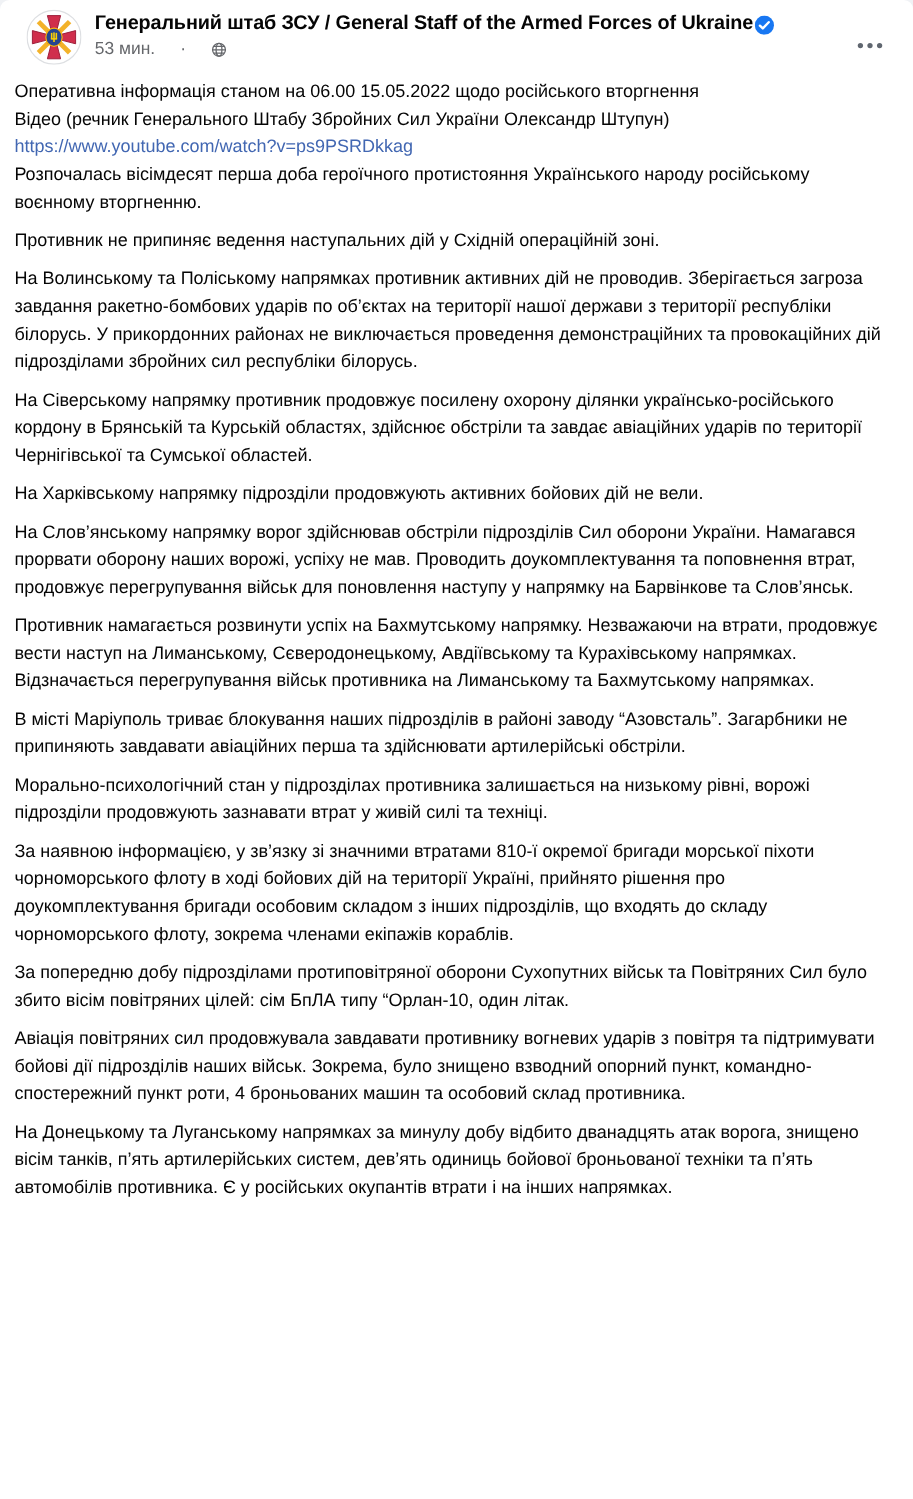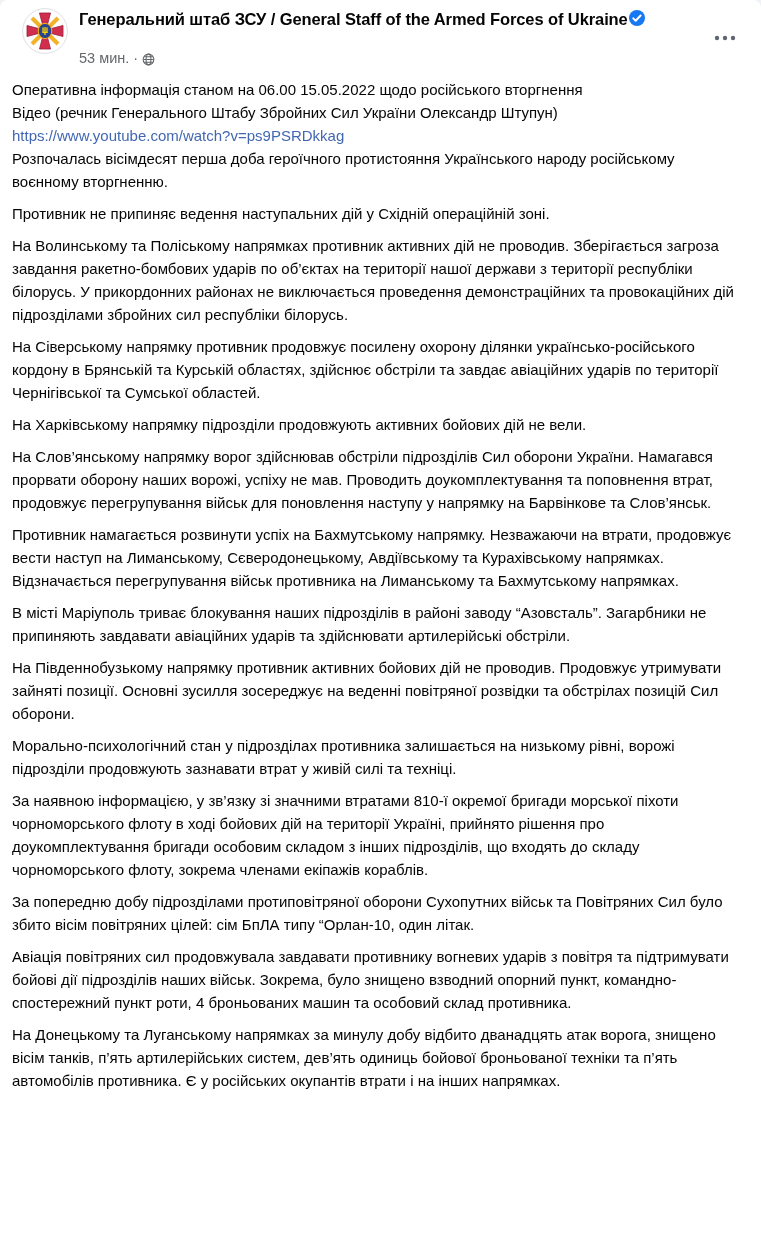--- a/index.html
+++ b/index.html
@@ -20,29 +20,29 @@
   .post-card{
     width:761px;min-height:1249px;background:var(--card);
     border-radius:8px 8px 0 0;box-sizing:border-box;
   }
   .post-header{
     display:flex;align-items:flex-start;
     padding:8px 16px 0 22px;position:relative;
   }
   .avatar-wrap{width:46px;height:46px;flex:0 0 46px;cursor:pointer;}
   .header-text{margin-left:11px;padding-top:1px;flex:1 1 auto;min-width:0;}
-  .page-name-row{display:flex;align-items:flex-start;gap:1px;}
+  .page-name-row{display:flex;align-items:flex-end;gap:1px;}
   .page-name{
     font-size:16.5px;font-weight:bold;color:var(--text);
     line-height:20px;letter-spacing:-0.1px;cursor:pointer;
   }
   .verified{width:16px;height:16px;flex:0 0 16px;margin-top:1px;}
   .meta-row{
-    display:flex;align-items:center;gap:4px;
-    margin-top:20px;color:var(--muted);font-size:14.5px;line-height:18px;
+    display:flex;align-items:center;gap:21px;
+    margin-top:3px;color:var(--muted);font-size:14.5px;line-height:18px;
   }
   .meta-row .ts{cursor:pointer;}
   .globe{width:13px;height:13px;display:inline-block;}
   .menu-btn{
     position:absolute;top:24px;right:20px;width:32px;height:24px;
     display:flex;align-items:center;justify-content:center;
     border:none;background:transparent;cursor:pointer;border-radius:50%;
   }
   .post-body{
     padding:11px 16px 14px 12px;
@@ -122,22 +122,21 @@
   </div>
 
   <div class="post-body">
       <div class="para"><span>Оперативна інформація станом на 06.00 15.05.2022 щодо російського вторгнення</span><br><span>Відео (речник Генерального Штабу Збройних Сил України Олександр Штупун)</span><br><a class="post-link">https://www.youtube.com/watch?v=ps9PSRDkkag</a><br><span>Розпочалась вісімдесят перша доба героїчного протистояння Українського народу російському воєнному вторгненню.</span></div>
       <div class="para"><span>Противник не припиняє ведення наступальних дій у Східній операційній зоні.</span></div>
       <div class="para"><span>На Волинському та Поліському напрямках противник активних дій не проводив. Зберігається загроза завдання ракетно-бомбових ударів по об’єктах на території нашої держави з території республіки білорусь. У прикордонних районах не виключається проведення демонстраційних та провокаційних дій підрозділами збройних сил республіки білорусь.</span></div>
       <div class="para"><span>На Сіверському напрямку противник продовжує посилену охорону ділянки українсько-російського кордону в Брянській та Курській областях, здійснює обстріли та завдає авіаційних ударів по території Чернігівської та Сумської областей.</span></div>
       <div class="para"><span>На Харківському напрямку підрозділи продовжують активних бойових дій не вели.</span></div>
       <div class="para"><span>На Слов’янському напрямку ворог здійснював обстріли підрозділів Сил оборони України. Намагався прорвати оборону наших ворожі, успіху не мав. Проводить доукомплектування та поповнення втрат, продовжує перегрупування військ для поновлення наступу у напрямку на Барвінкове та Слов’янськ.</span></div>
       <div class="para"><span>Противник намагається розвинути успіх на Бахмутському напрямку. Незважаючи на втрати, продовжує вести наступ на Лиманському, Сєверодонецькому, Авдіївському та Курахівському напрямках. Відзначається перегрупування військ противника на Лиманському та Бахмутському напрямках.</span></div>
-      <div class="para"><span>В місті Маріуполь триває блокування наших підрозділів в районі заводу “Азовсталь”. Загарбники не припиняють завдавати авіаційних ударів та здійснювати артилерійські обстріли.</span></div>
-      <div class="para"><span>На Південнобузькому напрямку противник активних бойових дій не проводив. Продовжує утримувати зайняті позиції. Основні зусилля зосереджує на веденні повітряної розвідки та обстрілах позицій Сил оборони.</span></div>
+      <div class="para"><span>В місті Маріуполь триває блокування наших підрозділів в районі заводу “Азовсталь”. Загарбники не припиняють завдавати авіаційних перша та здійснювати артилерійські обстріли.</span></div>
       <div class="para"><span>Морально-психологічний стан у підрозділах противника залишається на низькому рівні, ворожі підрозділи продовжують зазнавати втрат у живій силі та техніці.</span></div>
       <div class="para"><span>За наявною інформацією, у зв’язку зі значними втратами 810-ї окремої бригади морської піхоти чорноморського флоту в ході бойових дій на території Україні, прийнято рішення про доукомплектування бригади особовим складом з інших підрозділів, що входять до складу чорноморського флоту, зокрема членами екіпажів кораблів.</span></div>
       <div class="para"><span>За попередню добу підрозділами протиповітряної оборони Сухопутних військ та Повітряних Сил було збито вісім повітряних цілей: сім БпЛА типу “Орлан-10, один літак.</span></div>
       <div class="para"><span>Авіація повітряних сил продовжувала завдавати противнику вогневих ударів з повітря та підтримувати бойові дії підрозділів наших військ. Зокрема, було знищено взводний опорний пункт, командно-спостережний пункт роти, 4 броньованих машин та особовий склад противника.</span></div>
       <div class="para"><span>На Донецькому та Луганському напрямках за минулу добу відбито дванадцять атак ворога, знищено вісім танків, п’ять артилерійських систем, дев’ять одиниць бойової броньованої техніки та п’ять автомобілів противника. Є у російських окупантів втрати і на інших напрямках.</span></div>
     </div>
 
 </div>
 
 </body></html>

